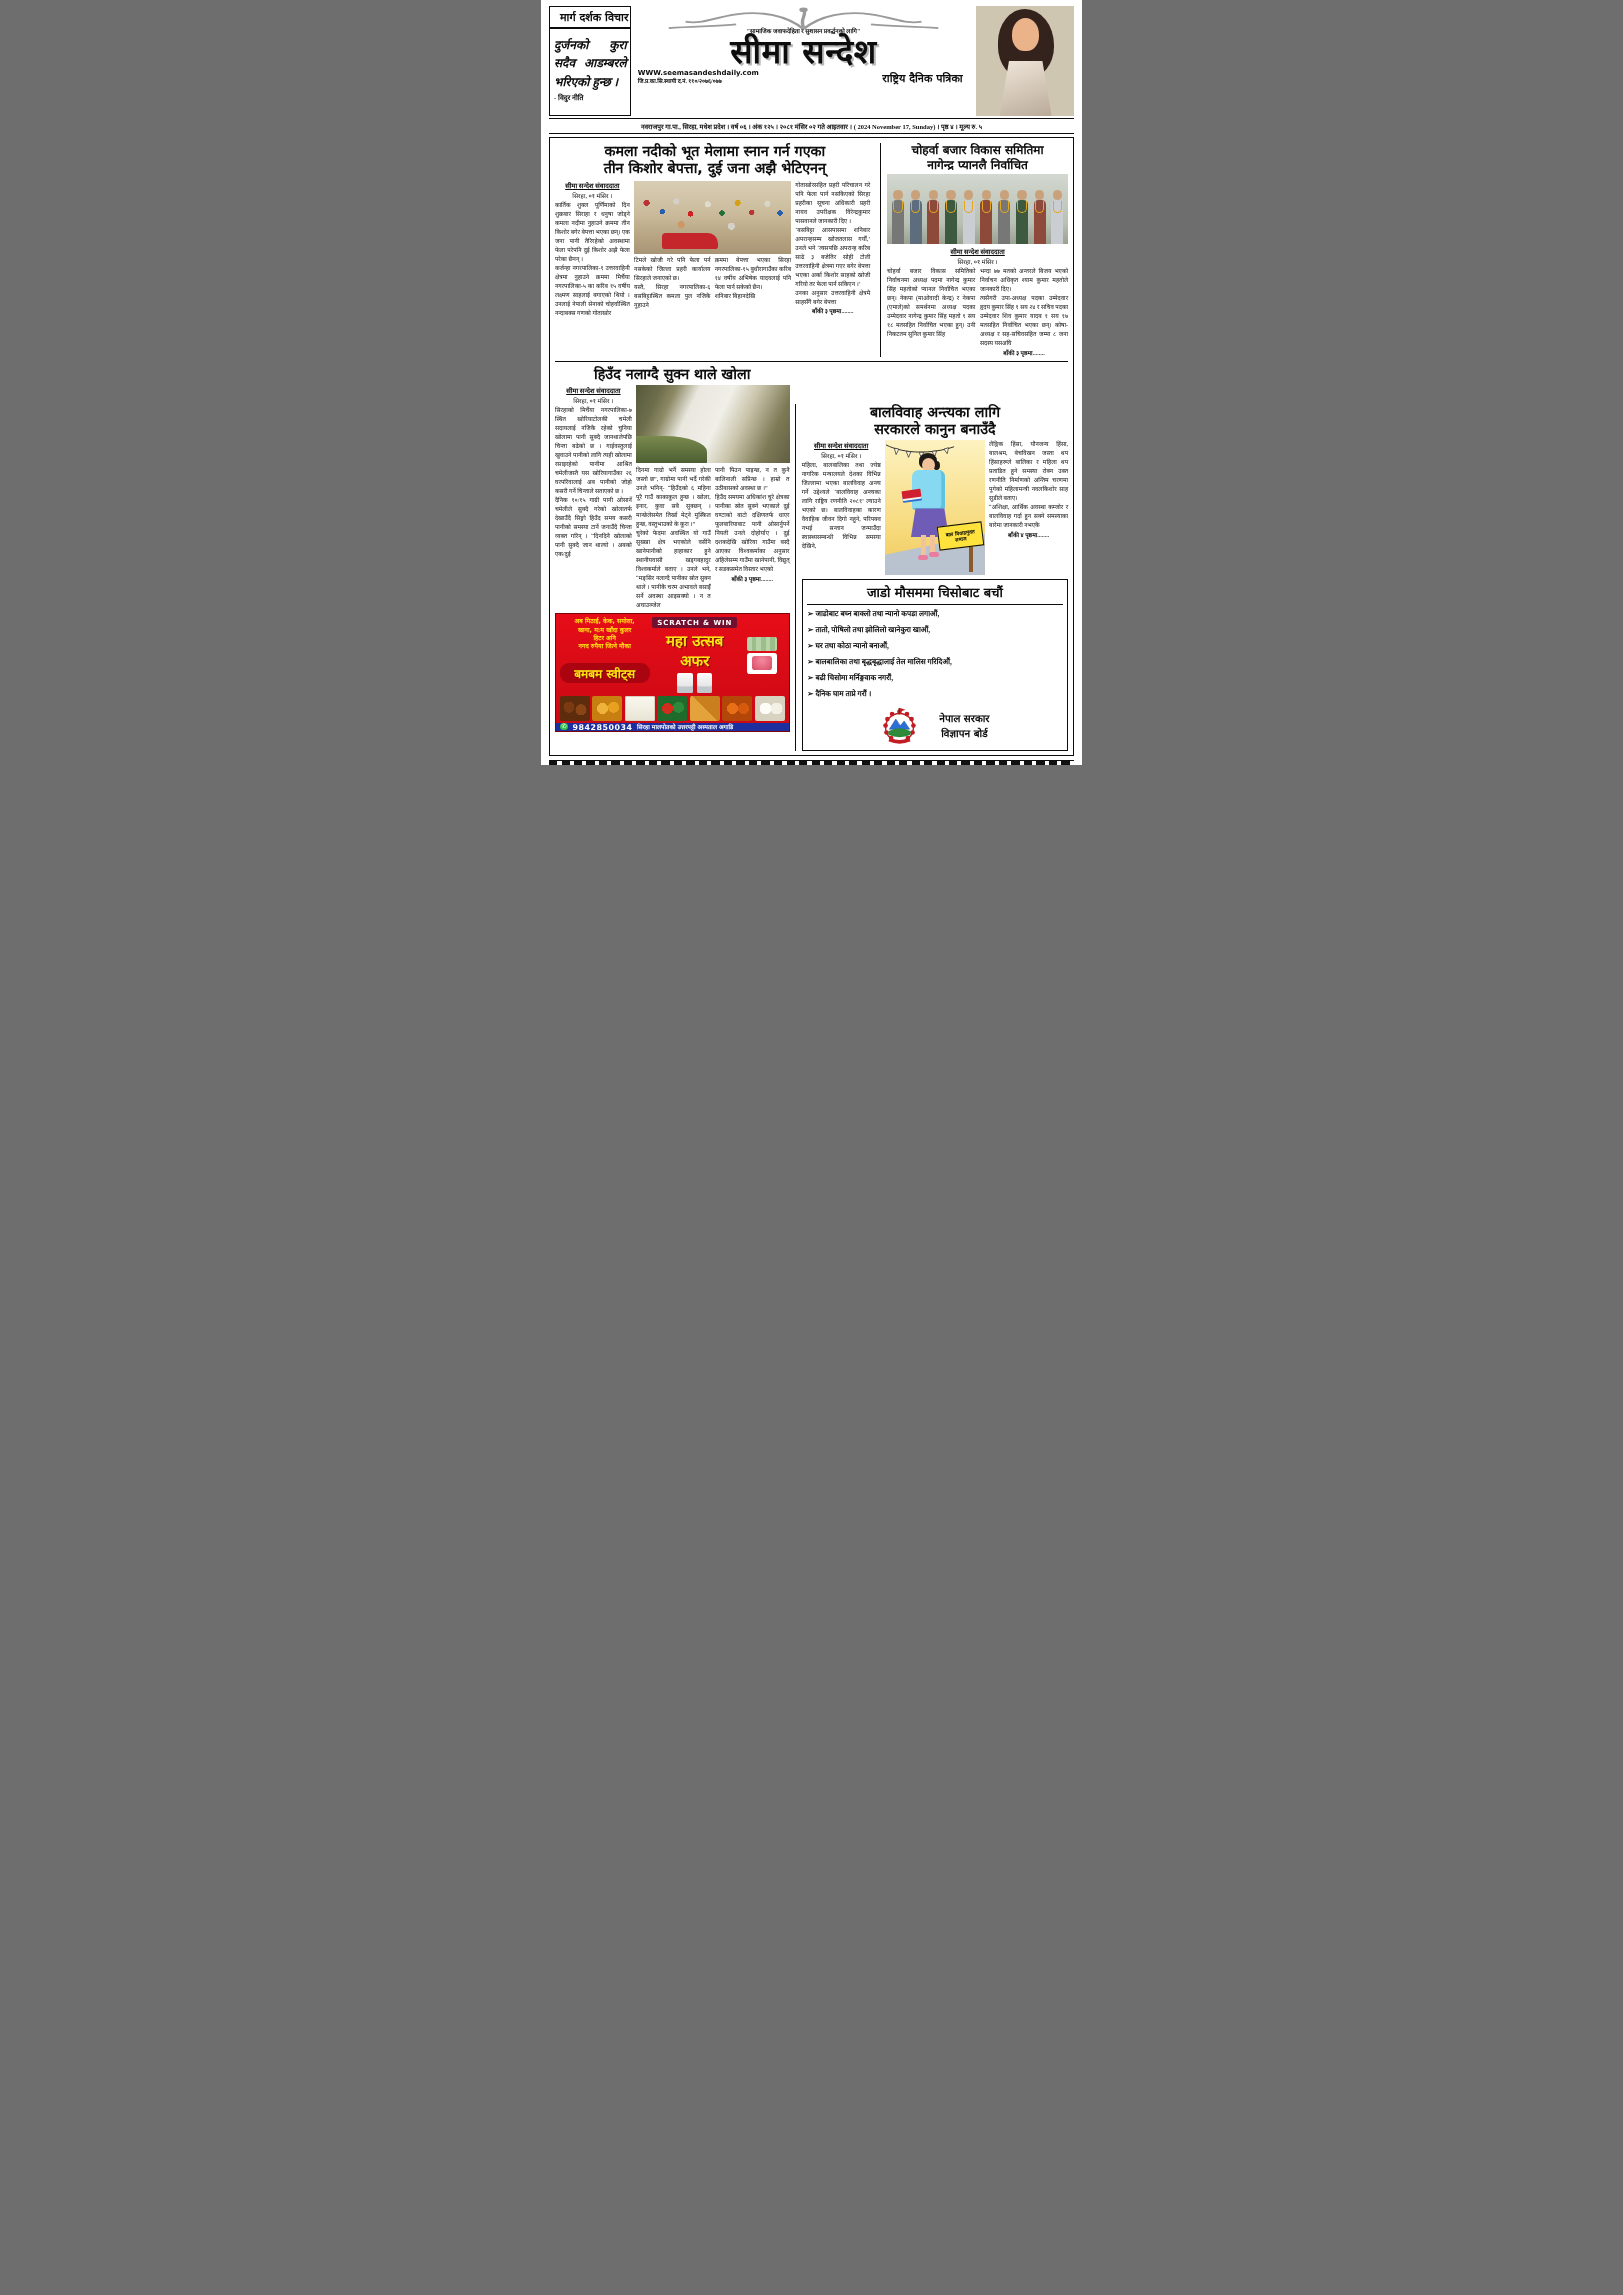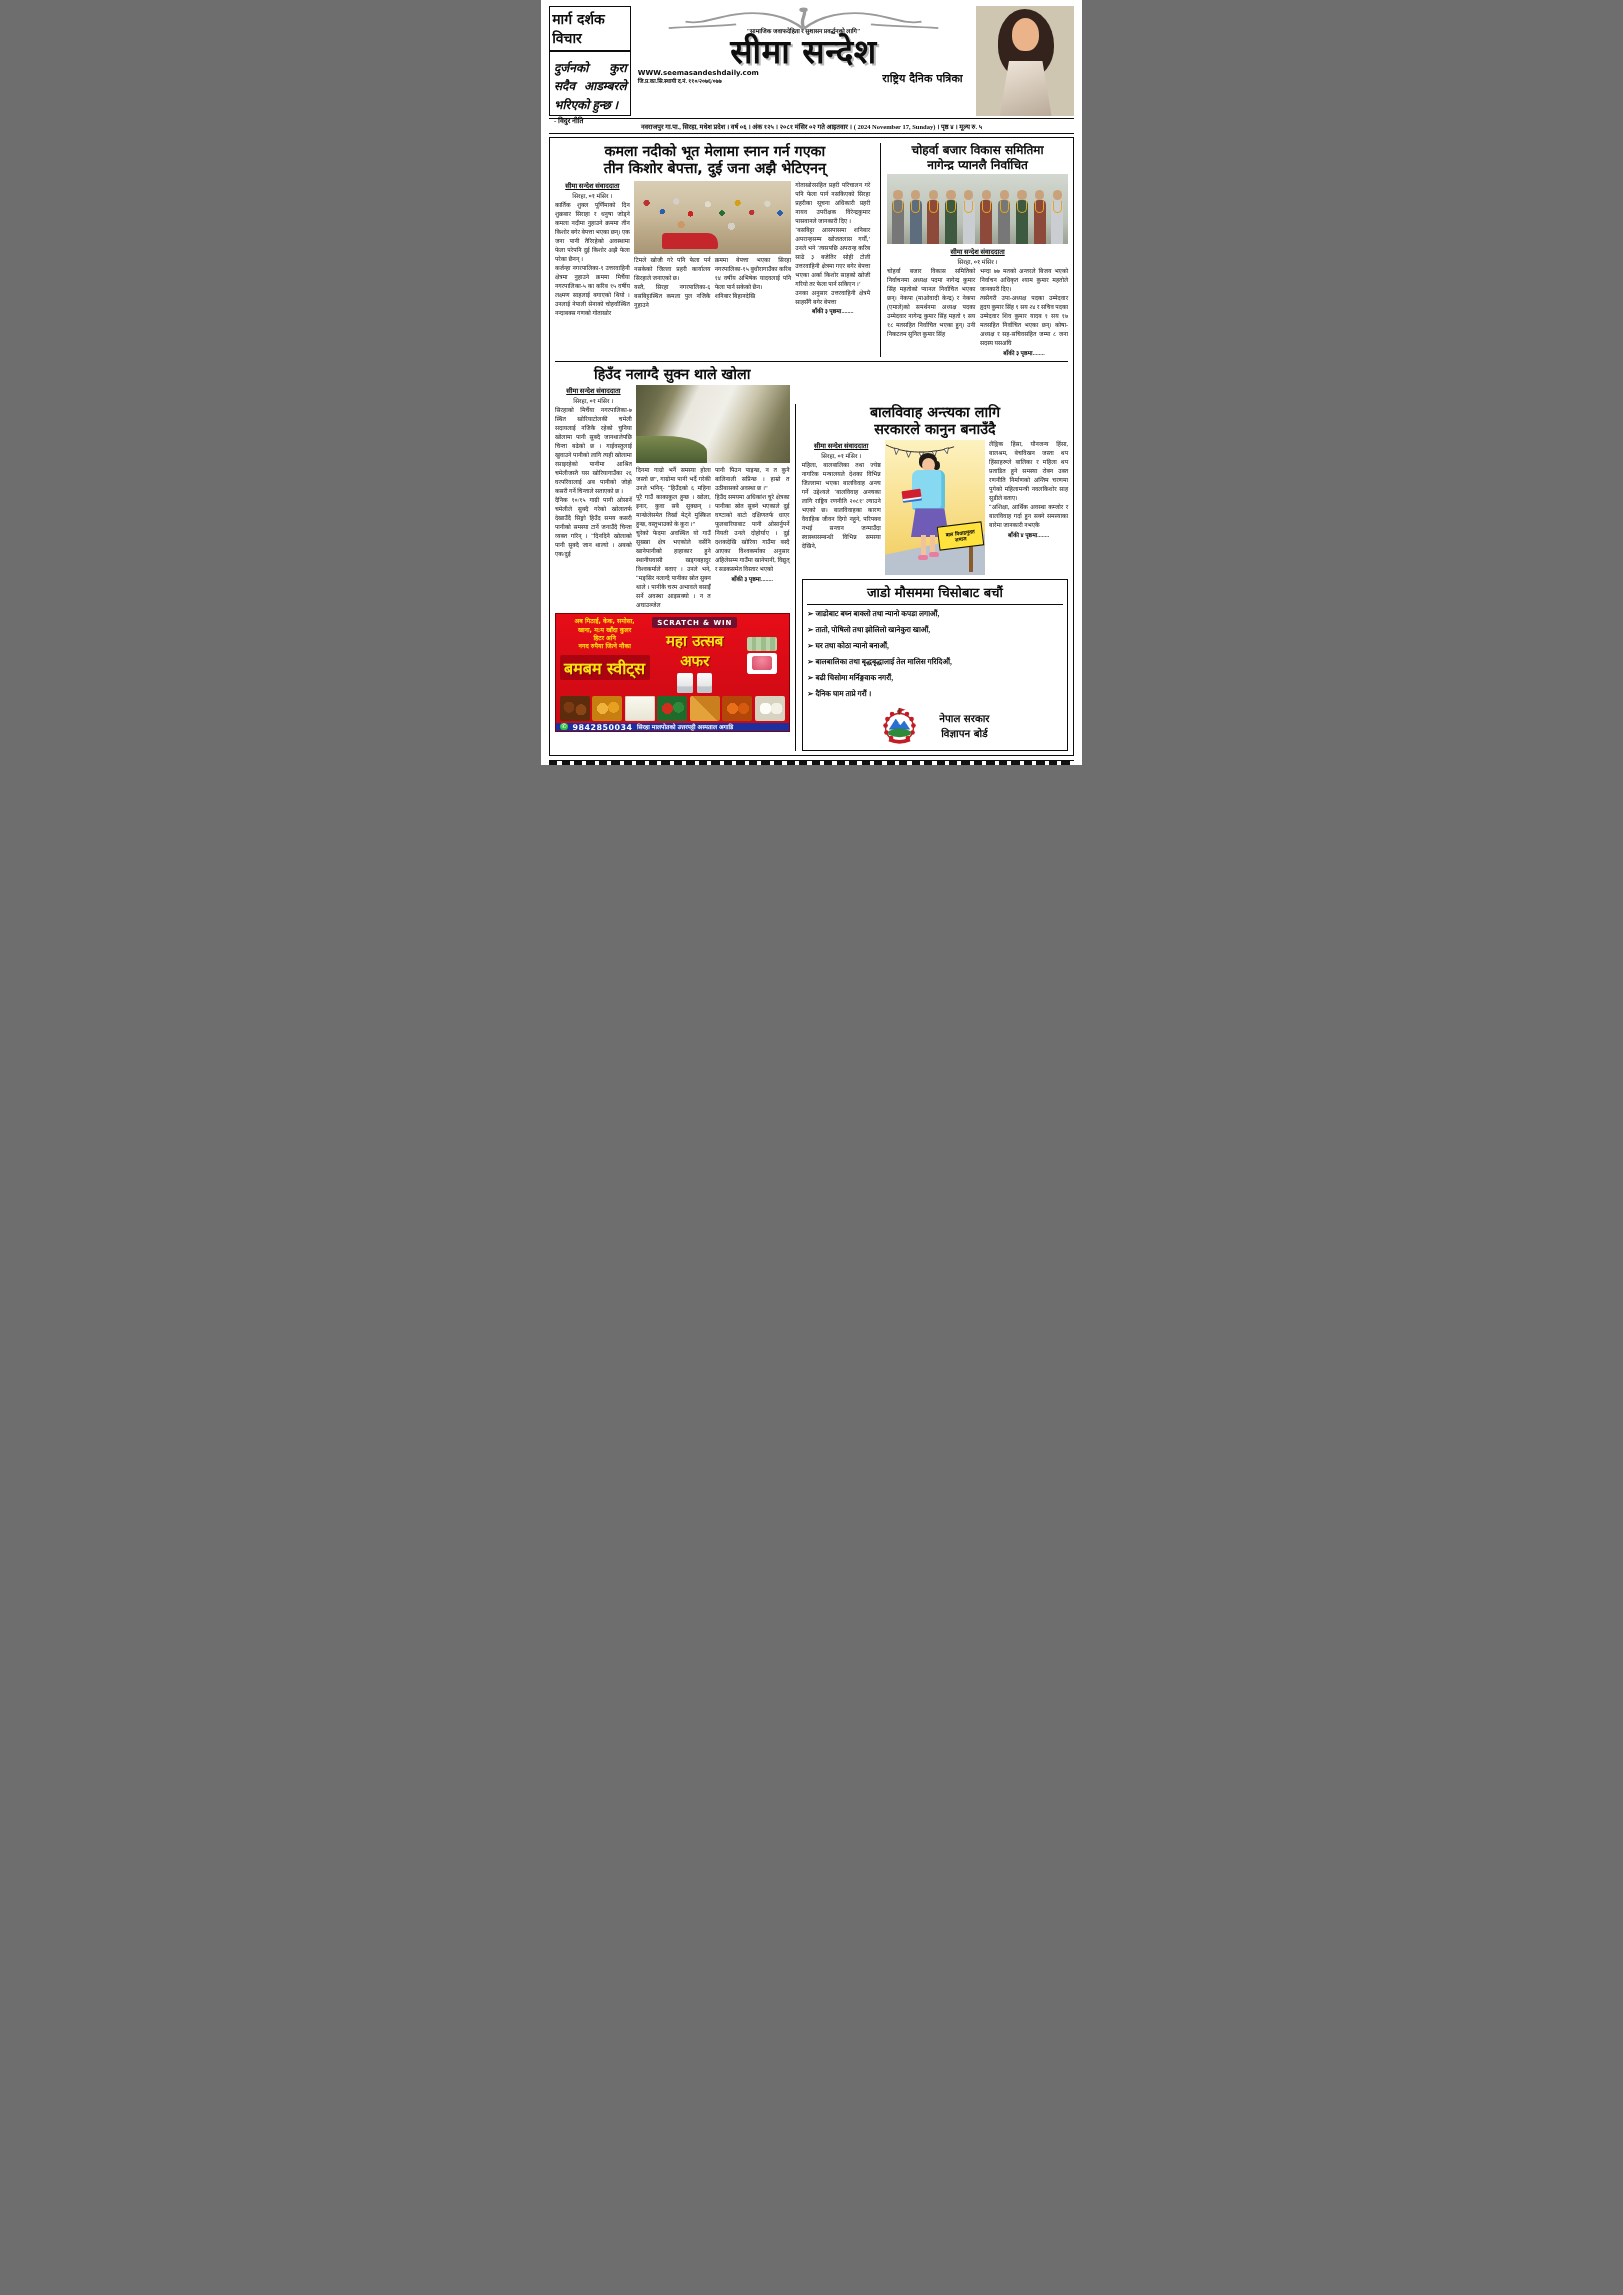--- a/index.html
+++ b/index.html
@@ -1,21 +1,21 @@
 <!DOCTYPE html>
 <html style="font-size:7.4px"><head>
 <meta charset="utf-8">
 <style>
   html,body{margin:0;padding:0;background:#6e6e6e;font-family:"Liberation Serif","DejaVu Serif",serif;}
   .page{width:541px;height:765px;background:#fff;margin:0 auto;box-sizing:border-box;
         padding:5.6px 8.3px 3.7px;position:relative;overflow:hidden;color:#0d0d0d;}
   
   .header{display:flex;gap:3.7px;height:110px;}
   .quote-box{width:82px;border:1.9px solid #0d0d0d;box-sizing:border-box;display:flex;flex-direction:column;}
-  .quote-box .qtitle{border-bottom:2.3px solid #0d0d0d;text-align:left;font-weight:bold;font-size:14px;
+  .quote-box .qtitle{border-bottom:2.3px solid #0d0d0d;text-align:right;font-weight:bold;font-size:11px;
         padding:2.8px 1.9px;font-family:"DejaVu Sans",sans-serif;}
   .quote-box .qtext{padding:6.5px 3.7px 0.9px;font-size:12px;font-weight:bold;line-height:1.55;text-align:justify;white-space:pre-line;font-style:italic;}
   .quote-box .qattr{padding:0.9px 3.7px;font-size:7px;font-weight:bold;}
   .masthead{flex:1;text-align:center;position:relative;display:flex;flex-direction:column;}
   .ornament{height:24px;}
   .tagline{font-size:6px;font-weight:bold;margin-top:-2.8px;}
   .mast-title{font-family:"DejaVu Sans",sans-serif;font-weight:800;font-size:33px;line-height:1.02;
         letter-spacing:0.5px;text-shadow:1.9px 1.9px 0 #b9b9b9;}
   .mast-bottom{display:flex;align-items:flex-end;justify-content:space-between;padding:0.9px 2.8px 0;}
   .mast-web{font-family:"DejaVu Sans",sans-serif;font-weight:bold;font-size:7px;text-align:left;}
@@ -112,22 +112,22 @@
   .winter li{font-size:7.4px;font-weight:700;margin-bottom:6px;line-height:1.35;}
   .winter li::before{content:"➢";margin-right:1.9px;}
   .gov-row{margin-top:auto;display:flex;align-items:center;justify-content:center;gap:20px;padding:1.9px 0 0.9px;}
   .gov-text{font-family:"DejaVu Sans",sans-serif;font-weight:800;font-size:10.2px;line-height:1.4;text-align:center;}
   
   .ad{margin-top:3.7px;height:119px;background:linear-gradient(#e60d18,#c90913);border:1.4px solid #7a0407;
         box-sizing:border-box;position:relative;display:flex;flex-direction:column;overflow:hidden;}
   .ad-top{flex:1;display:flex;padding:2.8px 3.7px 0.9px;gap:2.8px;}
   .ad-left{width:40%;color:#ffe411;font-family:"DejaVu Sans",sans-serif;font-weight:800;text-align:center;}
   .ad-line{font-size:6.2px;line-height:1.35;}
-  .ad-brand{margin-top:4px;font-size:16px;color:#ffe411;text-shadow:0.9px 0.9px 0 #7a0407;background:#a90410;
-        border-radius:2px;padding:1.9px 0.9px;}
+  .ad-brand{margin-top:12px;font-size:12px;color:#ffe411;text-shadow:0.9px 0.9px 0 #7a0407;background:#a90410;
+        border-radius:9px;padding:1.9px 0.9px;}
   .ad-mid{flex:1;text-align:center;color:#ffe411;font-family:"DejaVu Sans",sans-serif;}
   .scratch{background:#70102e;color:#fff;font-weight:800;font-size:7px;letter-spacing:0.9px;padding:1.4px 0;border-radius:1.9px;}
   .offer1{font-size:15px;font-weight:800;text-shadow:0.9px 0.9px 0 #7a0407;margin-top:1.9px;}
   .offer2{font-size:15px;font-weight:800;text-shadow:0.9px 0.9px 0 #7a0407;}
   .appl{display:flex;gap:3.7px;justify-content:center;margin-top:2.8px;}
   .appl span{width:15.7px;height:20.4px;background:linear-gradient(#fdfdfd,#d9d9d9);border-radius:1.9px;
         box-shadow:inset 0 -6.5px 0 #bfc6cc;}
   .ad-right{width:20%;display:flex;flex-direction:column;gap:1.9px;align-items:center;justify-content:center;}
   .cake{width:30px;height:21px;background:#fff;border-radius:2.8px;position:relative;}
   .cake::before{content:"";position:absolute;left:4.6px;top:3.7px;width:20.4px;height:14px;background:radial-gradient(circle at 50% 30%,#f48aa0,#d84b66);border-radius:2.8px;}

